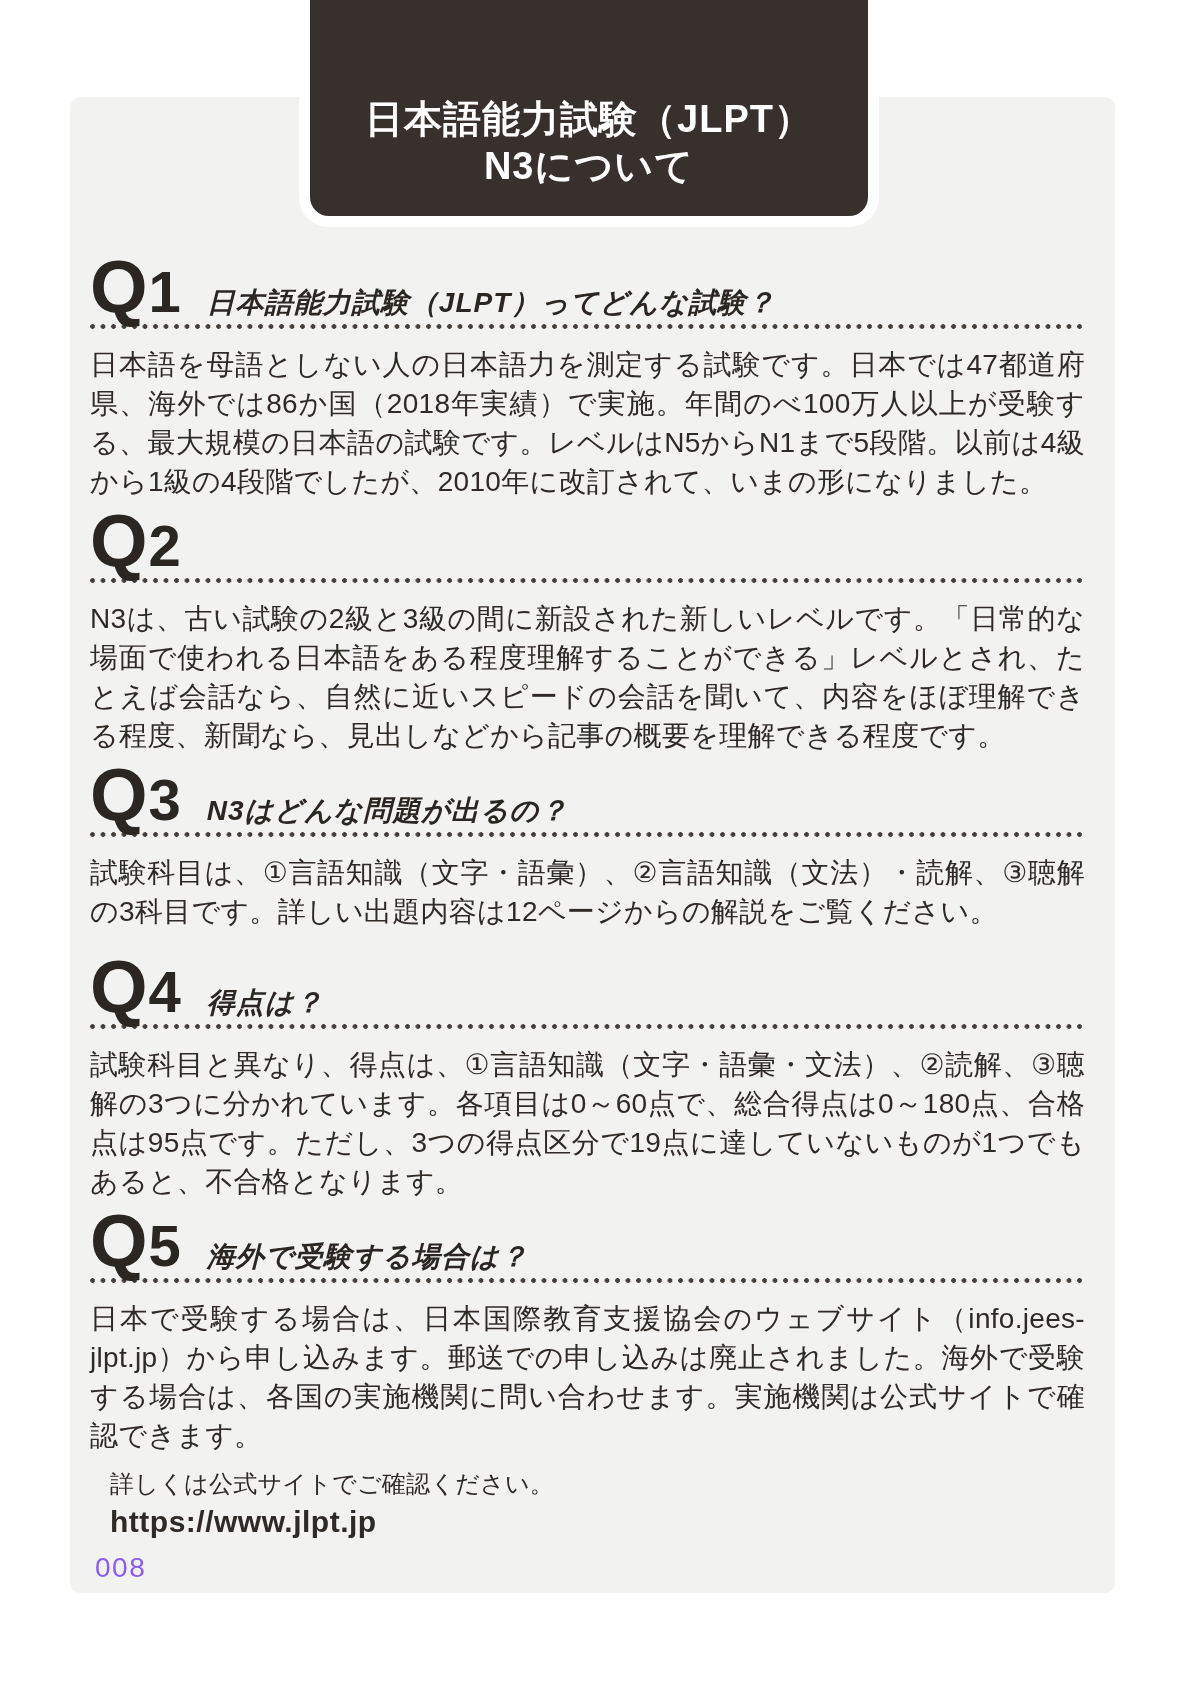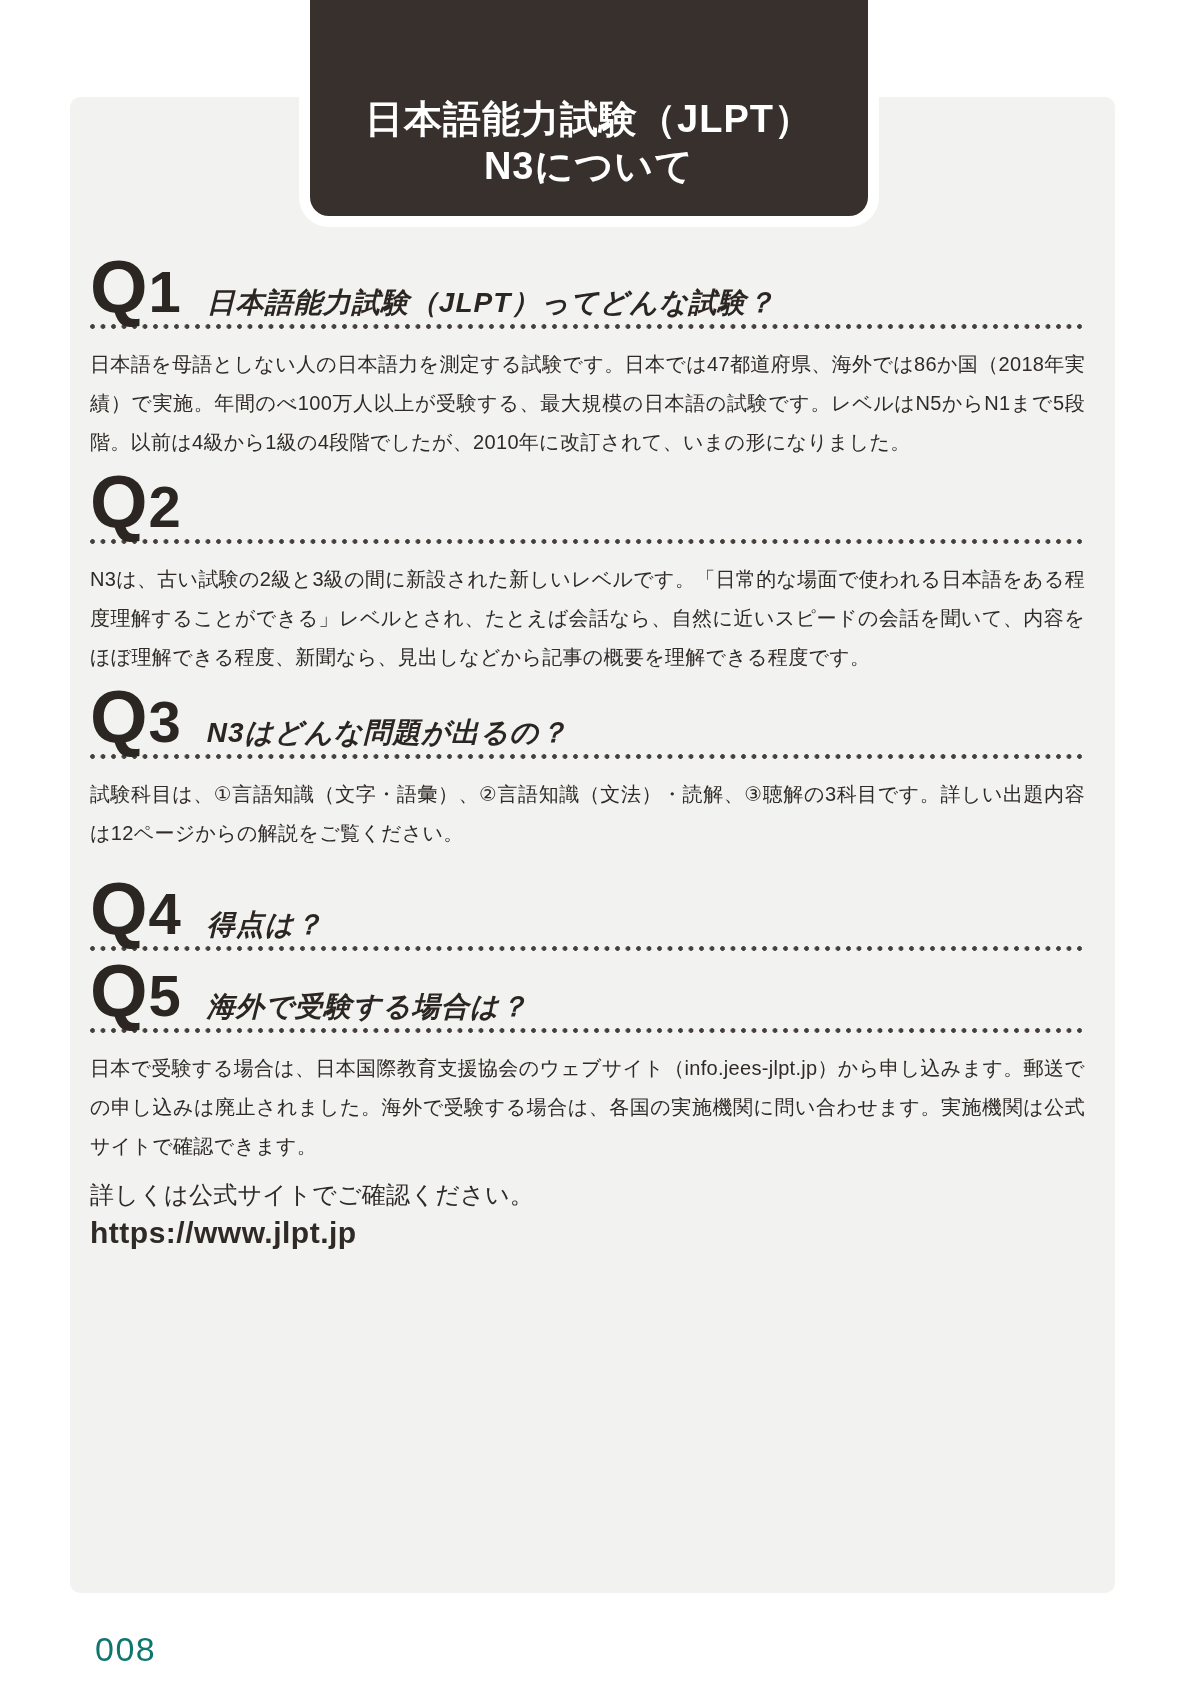--- a/index.html
+++ b/index.html
@@ -85,46 +85,46 @@
   .dots {
     height:5px;
     margin-top:2px;
     background-image:radial-gradient(circle at 2.5px 2.5px, #443f3a 2.1px, transparent 2.5px);
     background-size:10.5px 5px;
     background-repeat:repeat-x;
   }
 
   .answer {
     margin-top:16px;
-    font-size:20px;
+    font-size:28px;
     line-height:39px;
     letter-spacing:0.3px;
     text-align:justify;
     color:#2f2a26;
   }
 
-  .footer-block { margin-top:10px; }
+  .footer-block { margin-top:10px;margin-left:20px; }
   .site-note {
     font-size:24px;
     line-height:38px;
     letter-spacing:0.3px;
   }
   .site-url {
     font-size:30px;
     font-weight:700;
     line-height:38px;
     letter-spacing:0.5px;
   }
 
   .page-number {
     position:absolute;
-    left:95px; top:1630px;
-    font-size:34px;
+    left:95px; top:1552px;
+    font-size:28px;
     letter-spacing:1.5px;
-    color:#0f766e;
+    color:#8b5cf6;
   }
 </style>
 </head>
 <body>
 
 <div class="panel"></div>
 
 <div class="header-box">
   <div class="header-title-line">日本語能力試験（JLPT）</div>
   <div class="header-title-line">N3について</div>
@@ -161,20 +161,21 @@
     <p class="answer">試験科目は、①言語知識（文字・語彙）、②言語知識（文法）・読解、③聴解の3科目です。詳しい出題内容は12ページからの解説をご覧ください。</p>
   </section>
 
   <section class="qa">
     <div class="qa-head">
       <span class="q-letter">Q</span>
         <span class="q-num">4</span>
       <span class="q-title">得点は？</span>
     </div>
     <div class="dots"></div>
+    <p class="answer">試験科目と異なり、得点は、①言語知識（文字・語彙・文法）、②読解、③聴解の3つに分かれています。各項目は0～60点で、総合得点は0～180点、合格点は95点です。ただし、3つの得点区分で19点に達していないものが1つでもあると、不合格となります。</p>
   </section>
 
   <section class="qa">
     <div class="qa-head">
       <span class="q-letter">Q</span>
         <span class="q-num">5</span>
       <span class="q-title">海外で受験する場合は？</span>
     </div>
     <div class="dots"></div>
     <p class="answer">日本で受験する場合は、日本国際教育支援協会のウェブサイト（info.jees-jlpt.jp）から申し込みます。郵送での申し込みは廃止されました。海外で受験する場合は、各国の実施機関に問い合わせます。実施機関は公式サイトで確認できます。</p>

